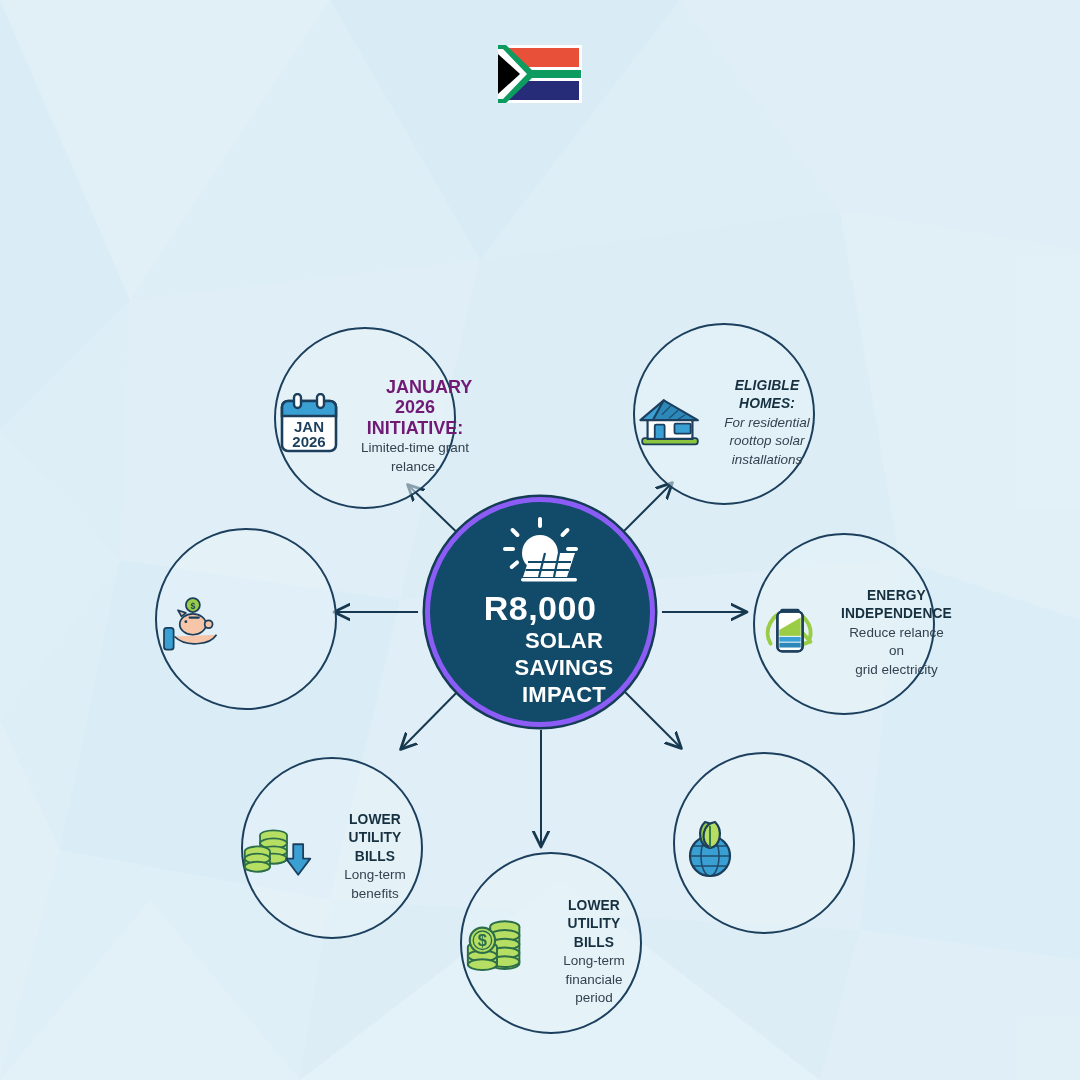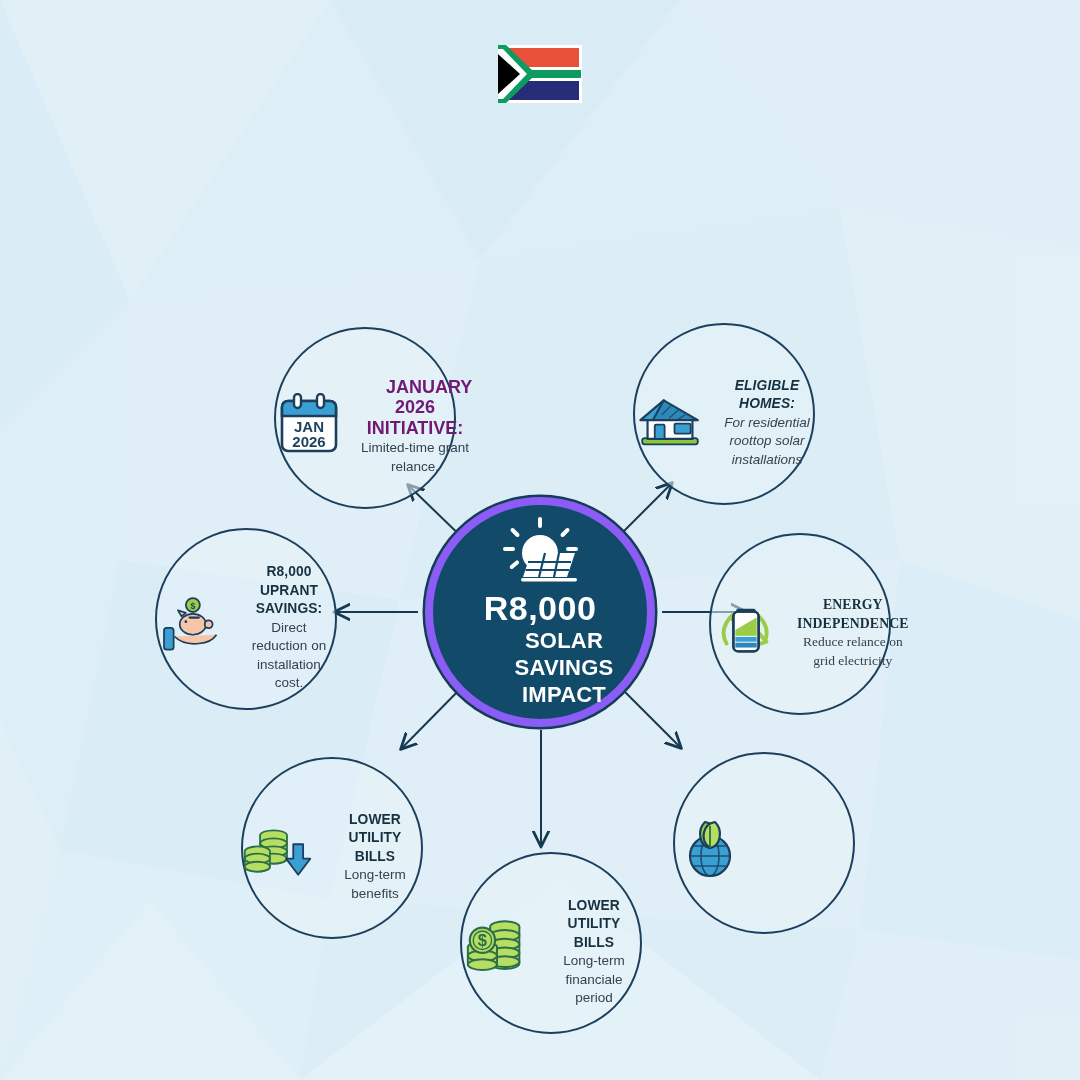--- a/index.html
+++ b/index.html
@@ -39,21 +39,21 @@
   
   #connectors { position: absolute; inset: 0; width:1080px; height:1080px; }
 
   
   .hub {
     position: absolute;
     left: 425px; top: 497px;
     width: 230px; height: 230px;
     border-radius: 50%;
     background: #124a69;
-    border: 8px solid #8b5cf6;
+    border: 5px solid #8b5cf6;
     box-shadow: 0 0 0 2.5px #153c55;
     display: flex; flex-direction: column;
     align-items: center; justify-content: center;
     text-align: center;
   }
   .hub-icon { width: 86px; height: 66px; margin-bottom: 6px; }
   .hub-amount {
     color: #ffffff; font-weight: 800; font-size: 34px;
     letter-spacing: 0.5px; line-height: 38px;
   }
@@ -90,21 +90,21 @@
   .node-text b { color: #701a75; font-weight: 800; font-size: 18px; margin-left: 28px; }
   .node-title-only {
     display:block; color:#17303f; font-weight:800; font-size:13.8px;
     letter-spacing:0.1px;
   }
 
   
   #node-jan   { left: 274px; top: 327px; }
   #node-homes { left: 633px; top: 323px; font-style: italic; }
   #node-upf   { left: 155px; top: 528px; }
-  #node-indep { left: 709px; top: 533px; font-family: Liberation Serif, serif; }
+  #node-indep { left: 753px; top: 533px; }
   #node-lub   { left: 241px; top: 757px; }
   #node-env   { left: 673px; top: 752px; }
   #node-lubc  { left: 460px; top: 852px; }
 </style>
 </head>
 <body>
 
 <div id="canvas">
 
   <svg id="bg-facets" viewBox="0 0 1080 1080">
@@ -249,24 +249,20 @@
         <text x="41" y="12.5" text-anchor="middle" fill="#1b3f5c" style="font-family:'Liberation Sans',sans-serif;font-size:10px;font-weight:800">$</text>
         <path d="M26,30 a15,12 0 0 1 30,0 a15,12 0 0 1 -30,0 z" fill="#f7c5a8" stroke="#1b3f5c" stroke-width="2"></path>
         <path d="M28,21 l-4,-7 l9,3 z" fill="#f7c5a8" stroke="#1b3f5c" stroke-width="2" stroke-linejoin="round"></path>
         <circle cx="59" cy="30" r="4.5" fill="#f7c5a8" stroke="#1b3f5c" stroke-width="2"></circle>
         <rect x="36" y="21" width="13" height="2.6" rx="1.3" fill="#1b3f5c"></rect>
         <circle cx="33" cy="27" r="1.6" fill="#1b3f5c"></circle>
         <path d="M20,44 q10,10 28,8 q14,-1 20,-10" fill="#f7c5a8" stroke="#1b3f5c" stroke-width="2" stroke-linejoin="round"></path>
         <rect x="8" y="34" width="11" height="25" rx="3" fill="#3aa0d4" stroke="#1b3f5c" stroke-width="2"></rect>
       </svg>
     </div>
-    <div class="node-text">
-      <span class="node-title-only">R8,000 UPRANT SAVINGS:</span>
-      <span>Direct reduction on installation cost.</span>
-    </div>
   </div>
 
   <div class="node" id="node-indep">
     <div class="node-icon">
       <svg width="72" height="62" viewBox="0 0 72 62">
         <path d="M16,44 A22,22 0 1 1 56,40" fill="none" stroke="#9acd45" stroke-width="4" stroke-linecap="round"></path>
         <path d="M50,34 L57,42 L48,45" fill="none" stroke="#9acd45" stroke-width="4" stroke-linecap="round" stroke-linejoin="round"></path>
         <rect x="26" y="8" width="20" height="4" rx="2" fill="#1b3f5c"></rect>
         <rect x="23" y="11" width="26" height="41" rx="5" fill="#ffffff" stroke="#1b3f5c" stroke-width="2.4"></rect>
         <path d="M25,30 L47,17 L47,30 Z" fill="#9acd45"></path>

